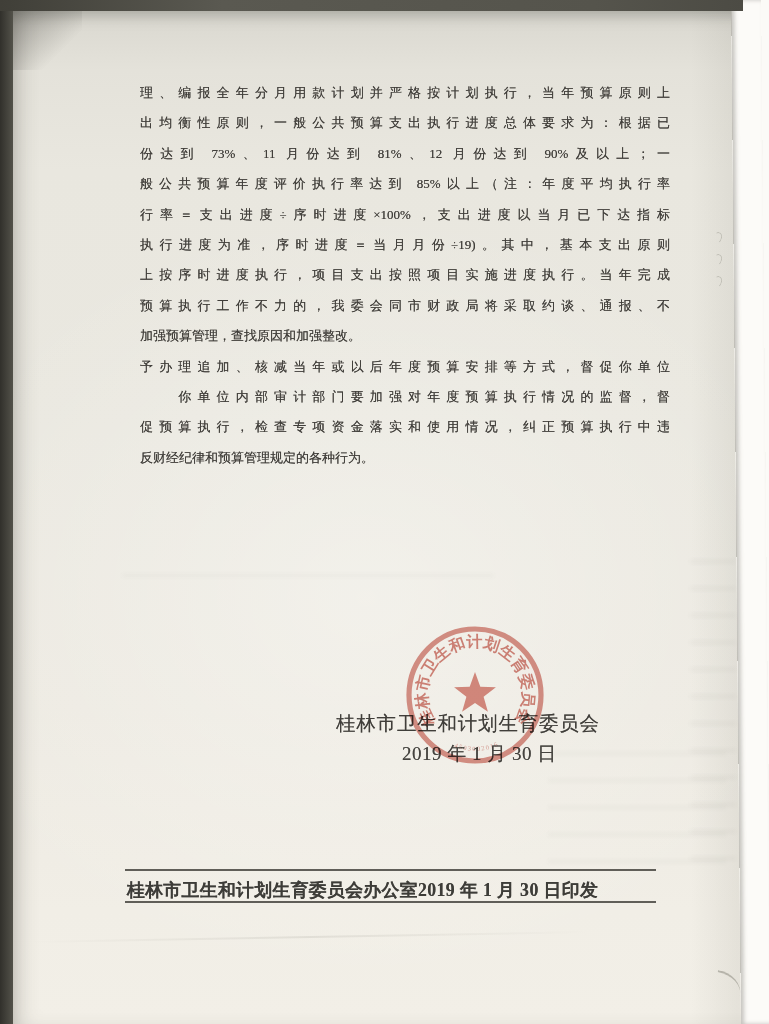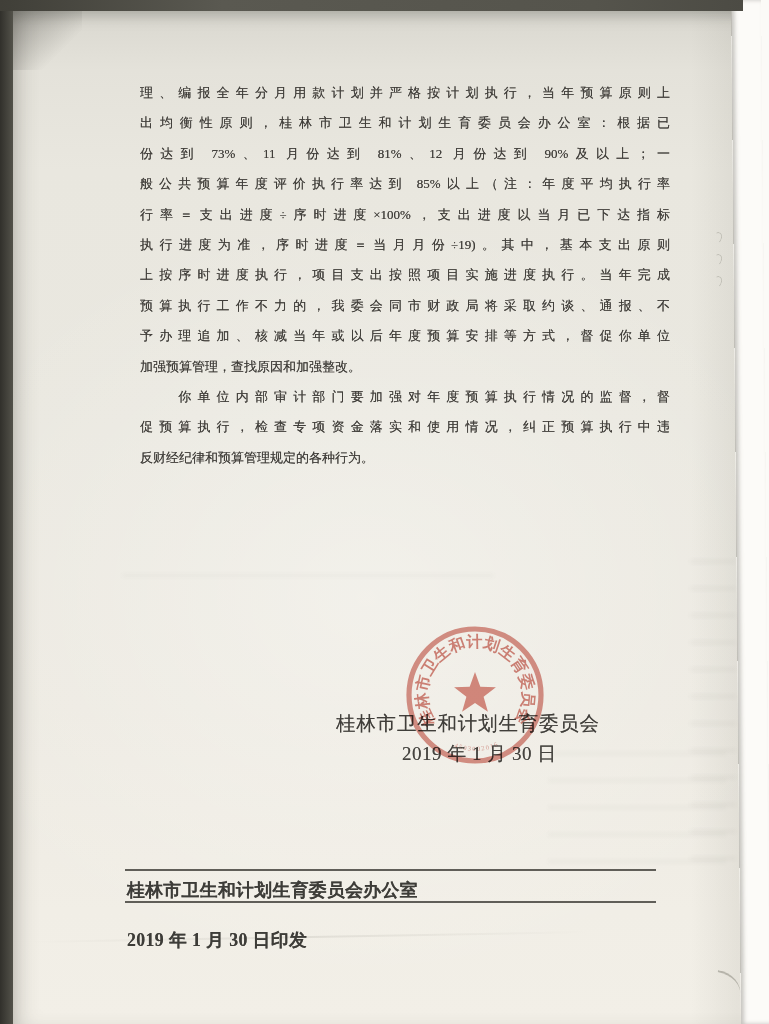--- a/index.html
+++ b/index.html
@@ -40,23 +40,23 @@
     color:#403e3a;text-shadow:0 0 .6px rgba(64,62,58,.7);white-space:pre;}
   .sig-date{position:absolute;left:402px;top:741px;font-size:19px;letter-spacing:.5px;
     color:#45433f;text-shadow:0 0 .6px rgba(64,62,58,.7);white-space:pre;}
   
   .seal{position:absolute;left:400px;top:622px;width:150px;height:150px;
     mix-blend-mode:multiply;opacity:.88;filter:blur(.4px);}
   
   .footer-rule{position:absolute;left:125px;width:531px;height:2px;background:#4b4a44;opacity:.88;}
   .footer-rule.top{top:869px;}
   .footer-rule.bottom{top:901px;}
-  .footer-row{position:absolute;left:127px;top:878px;width:528px;display:flex;gap:26px;
+  .footer-row{position:absolute;left:127px;top:878px;width:528px;display:flex;gap:0;
     font-size:17.8px;letter-spacing:.4px;color:#3d3c38;font-weight:600;
-    text-shadow:0 0 .5px rgba(61,60,56,.7);white-space:pre;flex-direction:column;}
+    text-shadow:0 0 .5px rgba(61,60,56,.7);white-space:pre;}
   
   .margin-dots{position:absolute;left:714px;top:232px;display:flex;flex-direction:column;gap:11px;opacity:.5;}
   .margin-dots span{width:6px;height:9px;border:1.6px solid rgba(108,108,98,.55);
     border-left-color:transparent;border-bottom-color:transparent;border-radius:60% 60% 60% 20%;transform:rotate(14deg);}
   .smudge{position:absolute;filter:blur(2px);
     background:repeating-linear-gradient(180deg, rgba(98,98,90,.5) 0 3px, rgba(98,98,90,0) 3px 27px);}
   .smudge.right-col{left:690px;top:560px;width:46px;height:300px;opacity:.13;}
   .smudge.mid{left:548px;top:752px;width:178px;height:112px;opacity:.11;}
   .smudge.under-body{left:122px;top:574px;width:372px;height:24px;opacity:.10;}
   .crease{position:absolute;left:30px;top:936px;width:560px;height:2px;
@@ -68,29 +68,29 @@
 </head>
 <body>
 
 <div class="scan">
 
   <div class="paper"></div>
   <div class="corner-shade"></div>
 
   <div class="body-text">
       <div class="line">理、编报全年分月用款计划并严格按计划执行，当年预算原则上</div>
-      <div class="line">出均衡性原则，桂林市卫生和计划生育委员会办公室：根据已</div>
+      <div class="line">出均衡性原则，一般公共预算支出执行进度总体要求为：根据已</div>
       <div class="line">份达到 73%、11 月份达到 81%、12 月份达到 90%及以上；一</div>
       <div class="line">般公共预算年度评价执行率达到 85%以上（注：年度平均执行率</div>
       <div class="line">行率＝支出进度÷序时进度×100%，支出进度以当月已下达指标</div>
       <div class="line">执行进度为准，序时进度＝当月月份÷19)。其中，基本支出原则</div>
       <div class="line">上按序时进度执行，项目支出按照项目实施进度执行。当年完成</div>
       <div class="line">预算执行工作不力的，我委会同市财政局将采取约谈、通报、不</div>
+      <div class="line end">加强预算管理，查找原因和加强整改。</div>
       <div class="line">予办理追加、核减当年或以后年度预算安排等方式，督促你单位</div>
-      <div class="line end">加强预算管理，查找原因和加强整改。</div>
       <div class="line">　　你单位内部审计部门要加强对年度预算执行情况的监督，督</div>
       <div class="line">促预算执行，检查专项资金落实和使用情况，纠正预算执行中违</div>
       <div class="line end">反财经纪律和预算管理规定的各种行为。</div>
     </div>
 
   <div class="smudge under-body"></div>
   <div class="smudge right-col"></div>
   <div class="smudge mid"></div>
   <div class="margin-dots">
       <span></span>

